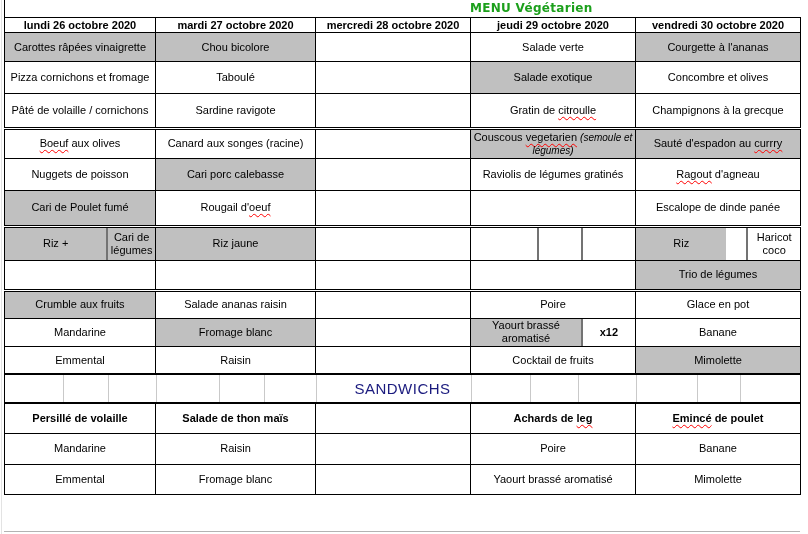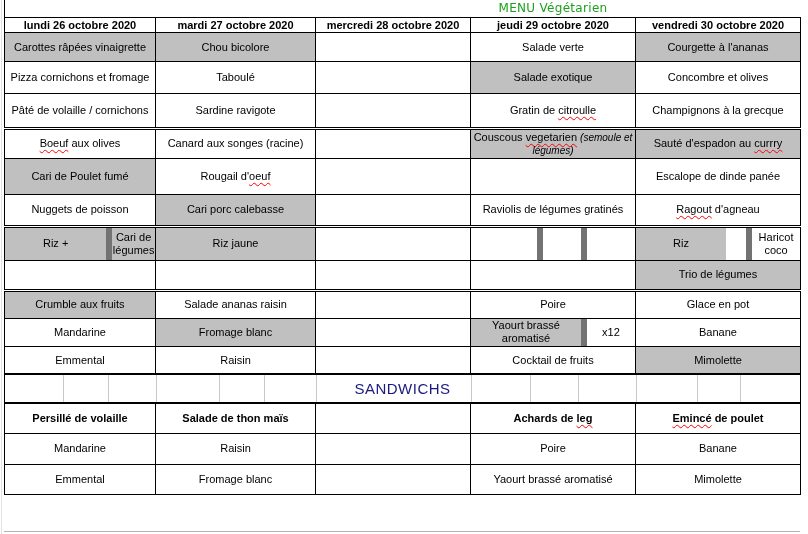--- a/index.html
+++ b/index.html
@@ -1,38 +1,38 @@
 <!DOCTYPE html>
 <html style="--gray: #c0c0c0; --red: #ff0000; --squiggle: #ff0000; --hint: #c9c9c9; --title-color: #1CA01C; --sandwich-color: #1a1a7e;"><head>
 <meta charset="utf-8">
 <style>
   html,body{margin:0;padding:0;background:#fff;}
   .page{position:relative;width:808px;height:534px;background:#ffffff;overflow:hidden;
         font-family:"Liberation Sans",sans-serif;}
   .page-left-edge{position:absolute;left:1px;top:0;width:1px;height:534px;background:#e3e3e3;}
   .top-stub{position:absolute;left:4px;top:0;width:1px;height:17px;background:#000;}
-  .menu-title{position:absolute;left:470px;top:1px;width:166px;text-align:center;
-              font-family:"DejaVu Sans",sans-serif;font-size:12px;font-weight:normal;
+  .menu-title{position:absolute;left:470px;top:1px;width:166px;text-align:left;
+              font-family:"DejaVu Sans",sans-serif;font-size:12px;font-weight:bold;
               color:var(--title-color,#1CA01C);letter-spacing:0.3px;}
   table.menu{position:absolute;left:4px;top:17px;width:796px;border-collapse:collapse;table-layout:fixed;}
   table.menu th, table.menu td{border:1px solid #000;text-align:center;vertical-align:middle;
        font-size:11px;line-height:1.18;color:#000;padding:1px 2px;overflow:hidden;}
   table.menu th{font-weight:bold;height:14px;padding:0 2px;line-height:13px;}
   tr.sep td{border-top:3px double #000;}
   td.gray,.subcell.gray{background:var(--gray,#c0c0c0);}
   td.red{color:var(--red,#ff0000);}
   td.bold{font-weight:bold;}
   .sp{text-decoration-line:underline;text-decoration-style:wavy;
       text-decoration-color:var(--squiggle,#ff0000);text-decoration-thickness:1px;
       text-underline-offset:2px;text-decoration-skip-ink:none;}
   .it{font-style:italic;font-size:10px;}
   td.splitwrap{padding:0;position:relative;}
   .split{position:absolute;inset:0;display:flex;}
   .subcell{display:flex;align-items:center;justify-content:center;height:100%;
-           border-left:6px solid #737373;box-sizing:border-box;padding:0 2px;}
+           border-left:2px solid #737373;box-sizing:border-box;padding:0 2px;}
   .subcell:first-child{border-left:none;}
   tr.sandwich td{border-left:1px solid #000;border-right:1px solid #000;
                  border-top:2px solid #000;border-bottom:2px solid #000;
                  position:relative;padding:0;}
   .sandwich-label{position:relative;z-index:2;font-size:15px;letter-spacing:0.5px;
                   color:var(--sandwich-color,#1a1a7e);}
   .grid-hint{position:absolute;top:0;bottom:0;width:1px;background:var(--hint,#c9c9c9);z-index:1;}
   .bottom-faint-line{position:absolute;left:4px;top:531px;width:796px;height:1px;background:#b3b3b3;}
 </style>
 </head>
@@ -82,33 +82,33 @@
           <td>Gratin de <span class="sp">citroulle</span></td>
           <td>Champignons à la grecque</td>
         </tr>
         <tr class="sep" style="height: 29px;">
           <td><span class="sp">Boeuf</span> aux olives</td>
           <td>Canard aux songes (racine)</td>
           <td></td>
           <td class="gray">Couscous <span class="sp">vegetarien</span> <span class="it">(semoule et légumes)</span></td>
           <td class="gray">Sauté d'espadon au <span class="sp">currry</span></td>
         </tr>
+        <tr style="height: 32px;">
+          <td>Nuggets de poisson</td>
+          <td class="gray">Cari porc calebasse</td>
+          <td></td>
+          <td>Raviolis de légumes gratinés</td>
+          <td class="red"><span class="sp">Ragout</span> d'agneau</td>
+        </tr>
         <tr style="height: 36px;">
           <td class="gray">Cari de Poulet fumé</td>
           <td>Rougail d'<span class="sp">oeuf</span></td>
           <td></td>
           <td></td>
           <td>Escalope de dinde panée</td>
-        </tr>
-        <tr style="height: 32px;">
-          <td>Nuggets de poisson</td>
-          <td class="gray">Cari porc calebasse</td>
-          <td></td>
-          <td>Raviolis de légumes gratinés</td>
-          <td class="red"><span class="sp">Ragout</span> d'agneau</td>
         </tr>
         <tr class="sep" style="height: 34px;">
           <td class="splitwrap">
             <div class="split">
               <div class="subcell gray" style="width: 67.5%;">Riz +</div>
               <div class="subcell gray" style="width: 32.5%;">Cari de légumes</div>
             </div>
           </td>
           <td class="gray">Riz jaune</td>
           <td></td>
@@ -140,21 +140,21 @@
           <td>Poire</td>
           <td class="red">Glace en pot</td>
         </tr>
         <tr style="height: 28px;">
           <td>Mandarine</td>
           <td class="gray">Fromage blanc</td>
           <td></td>
           <td class="splitwrap">
             <div class="split">
               <div class="subcell gray" style="width: 67%;">Yaourt brassé aromatisé</div>
-              <div class="subcell" style="width: 33%;">x12</div>
+              <div class="subcell" style="width: 33%; font-weight: bold;">x12</div>
             </div>
           </td>
           <td>Banane</td>
         </tr>
         <tr style="height: 28px;">
           <td>Emmental</td>
           <td>Raisin</td>
           <td></td>
           <td>Cocktail de fruits</td>
           <td class="gray">Mimolette</td>

